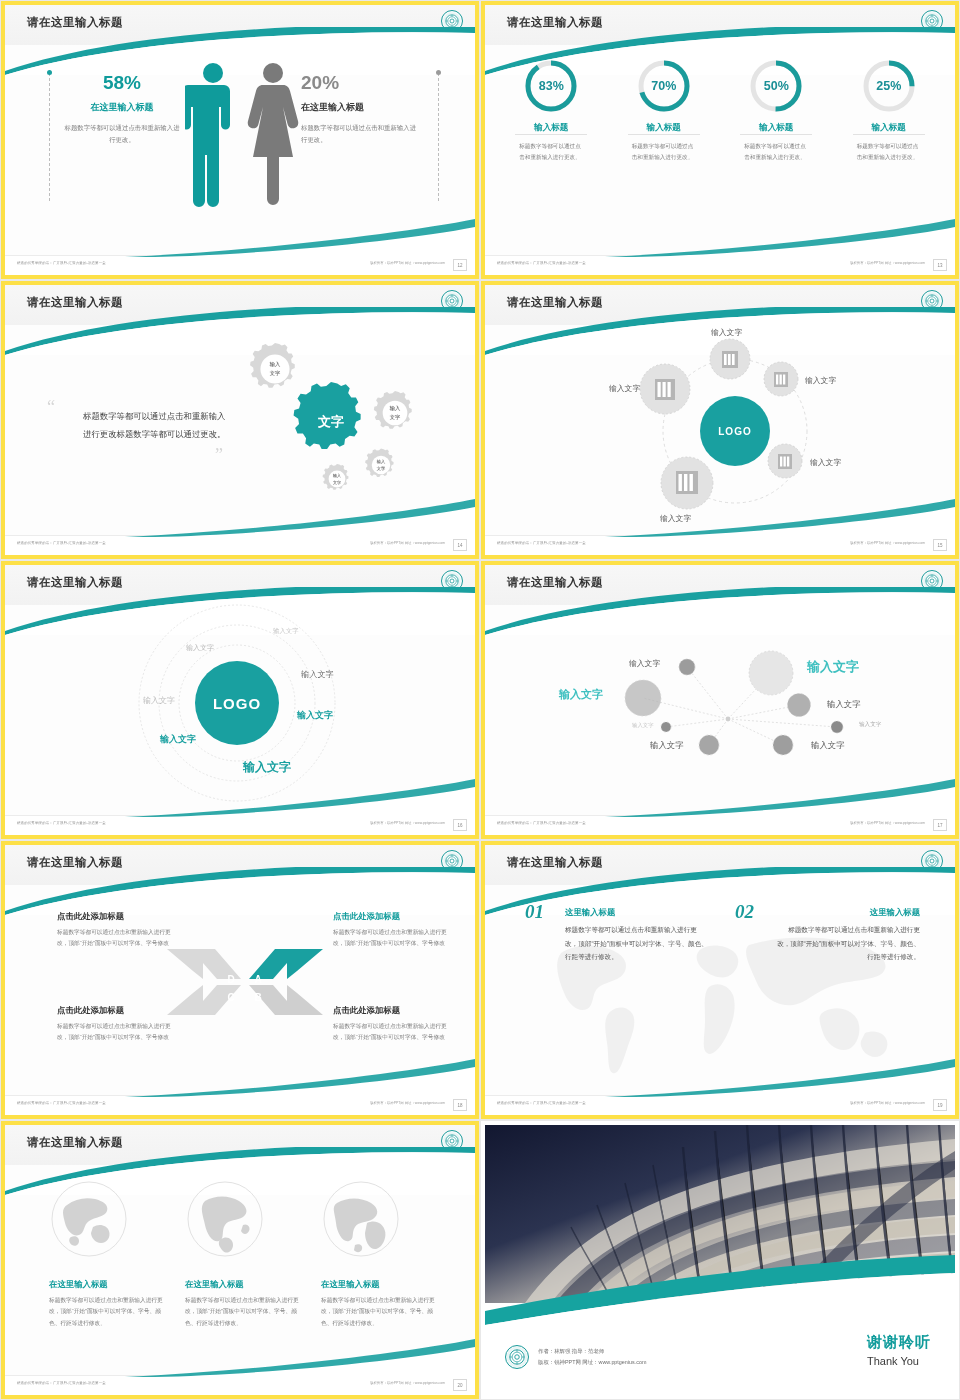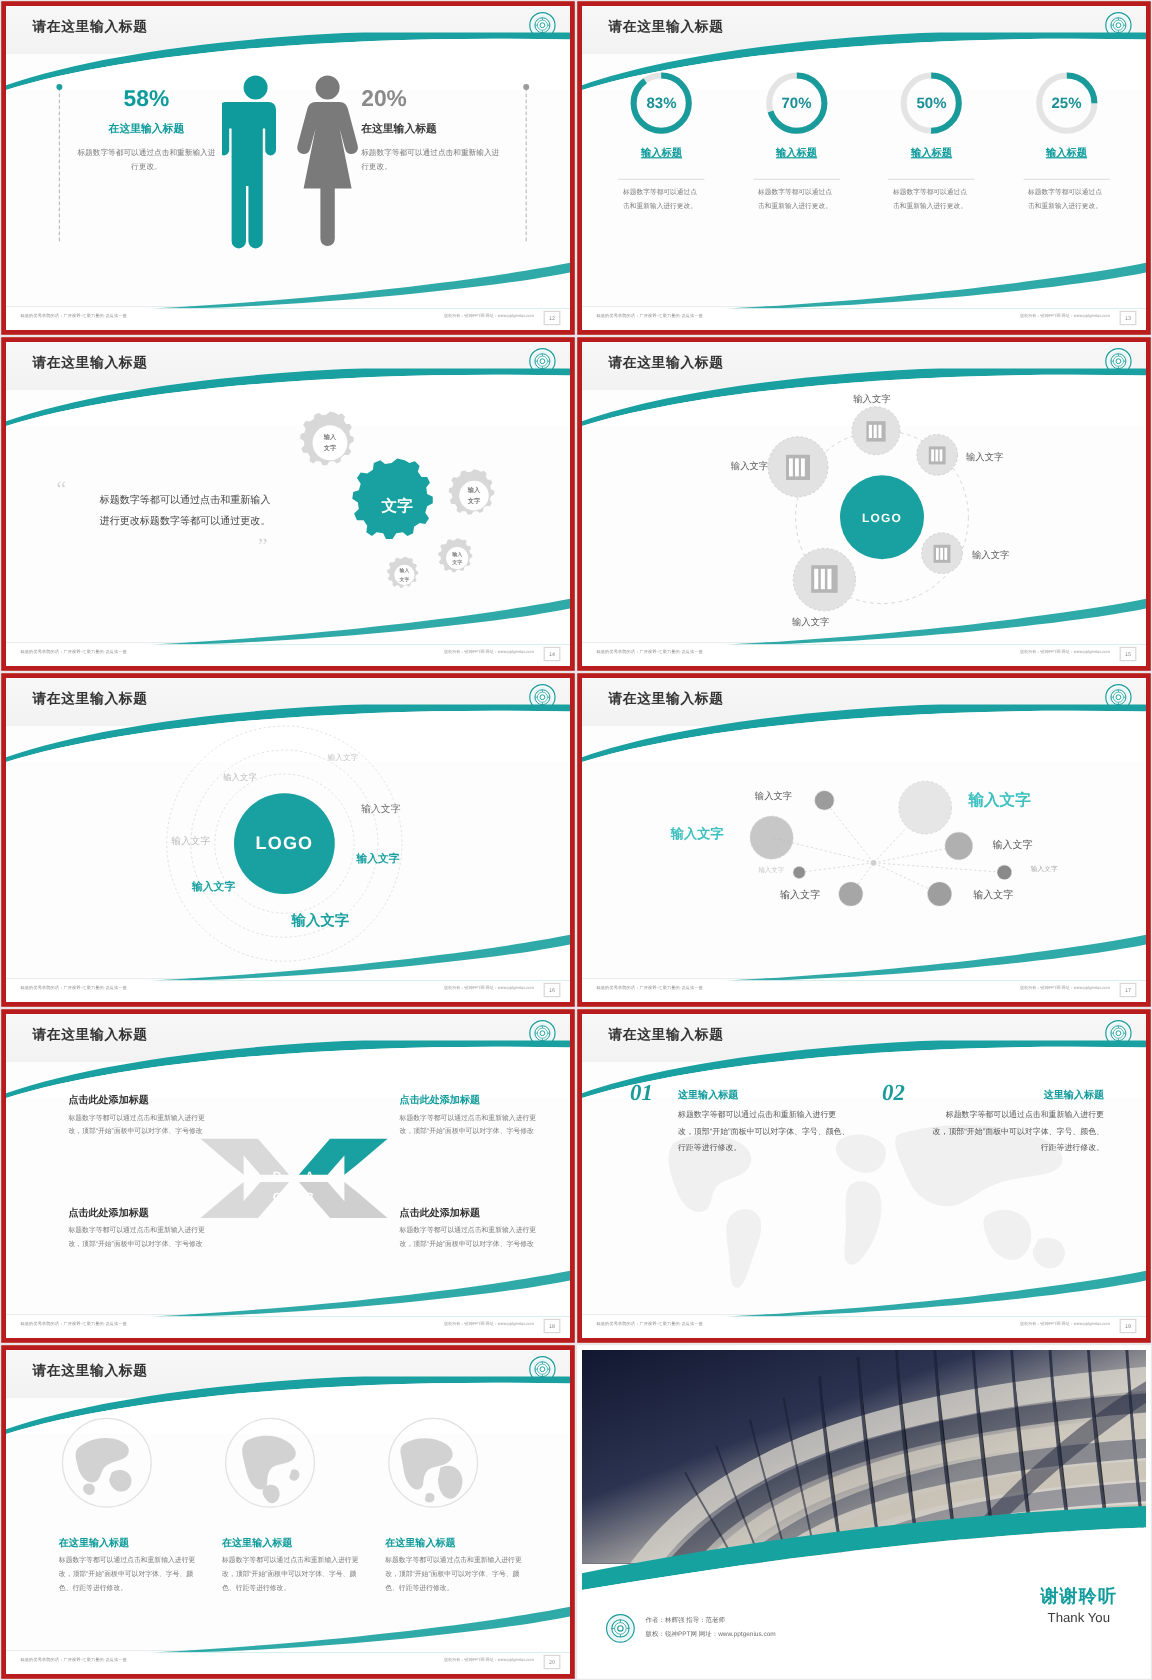--- a/index.html
+++ b/index.html
@@ -12,21 +12,21 @@
   #deck{
     width:960px; height:1400px;
     display:grid;
     grid-template-columns:480px 480px;
     grid-template-rows:repeat(5,280px);
     background:#f0f0f0;
   }
   .slide{
     position:relative;
     width:480px; height:280px;
-    background:#b91c1c;
+    background:#fde047;
     overflow:hidden;
     border:1px solid #e8e8e8;
   }
   .slide .inner{
     position:absolute; left:4px; top:4px;
     width:470px; height:270px;
     background:#fdfdfd;
     overflow:hidden;
   }
   
@@ -88,21 +88,21 @@
   
   .s2-row{position:absolute;left:10px;top:52px;width:450px;display:flex;}
   .s2-item{flex:1;text-align:center;}
   .donut{position:relative;width:58px;height:58px;margin:0 auto;}
   .donut .val{
     position:absolute;inset:0;display:flex;align-items:center;justify-content:center;
     font-size:12.5px;font-weight:700;color:#1a8f96;
   }
   .s2-lbl{
     margin-top:7px;font-size:8.6px;font-weight:700;color:#0f9b9b;
-    padding-bottom:15px;border-bottom:1px solid #e2e2e2;width:72px;margin-left:auto;margin-right:auto;text-decoration:underline;
+    padding-bottom:0;border-bottom:1px solid #e2e2e2;width:72px;margin-left:auto;margin-right:auto;
   }
   .s2-desc{margin-top:6px;font-size:5.6px;line-height:1.95;color:#7c7c7c;width:64px;margin-left:auto;margin-right:auto;text-align:left;}
   
   .s3-quote{position:absolute;left:42px;top:112px;font-size:18px;color:#d6d6d6;font-family:"Liberation Serif",serif;}
   .s3-quote2{position:absolute;left:210px;top:160px;font-size:18px;color:#d6d6d6;font-family:"Liberation Serif",serif;}
   .s3-text{position:absolute;left:78px;top:122px;width:145px;font-size:8.4px;line-height:2.15;color:#444;}
   .s3-gears{position:absolute;left:210px;top:48px;width:250px;height:180px;}
   .gear-lbl{font-size:5.2px;fill:#7d7d7d;font-weight:700;}
   .gear-lbl-big{font-size:13px;fill:#ffffff;font-weight:700;}
   
@@ -130,21 +130,21 @@
   .s8-p{margin-left:40px;margin-top:5px;font-size:6.6px;line-height:2.05;color:#555;}
   
   .s9-col{position:absolute;top:54px;width:120px;}
   .s9-globe{width:80px;height:80px;margin:0 auto 16px;}
   .s9-h{font-size:8.4px;font-weight:700;color:#0f9b9b;margin-bottom:5px;}
   .s9-p{font-size:5.7px;line-height:2;color:#7c7c7c;}
   
   .s10{position:relative;width:480px;height:280px;background:#fff;border:1px solid #e8e8e8;overflow:hidden;}
   .s10 .inner{position:absolute;left:4px;top:4px;width:470px;height:270px;overflow:hidden;background:#fff;}
   .photo{position:absolute;left:0;top:0;width:470px;height:178px;overflow:hidden;background:#151a2e;}
-  .s10-thanks{position:absolute;right:24px;bottom:40px;text-align:center;}
+  .s10-thanks{position:absolute;right:24px;bottom:28px;text-align:left;}
   .s10-cn{font-size:15px;font-weight:700;color:#0f9b9b;letter-spacing:1px;}
   .s10-en{font-size:11px;color:#3a3a3a;margin-top:3px;}
   .s10-credit{position:absolute;left:20px;bottom:26px;display:flex;align-items:center;gap:9px;}
   .s10-seal{
     width:24px;height:24px;border-radius:50%;border:1.6px solid #1a9b9b;
     background:radial-gradient(circle,#fff 35%,#e6f4f4 60%,#fff 75%);
     display:flex;align-items:center;justify-content:center;flex:0 0 auto;
   }
   .s10-lines{font-size:5.4px;line-height:2.05;color:#6d6d6d;white-space:nowrap;}
 </style>

